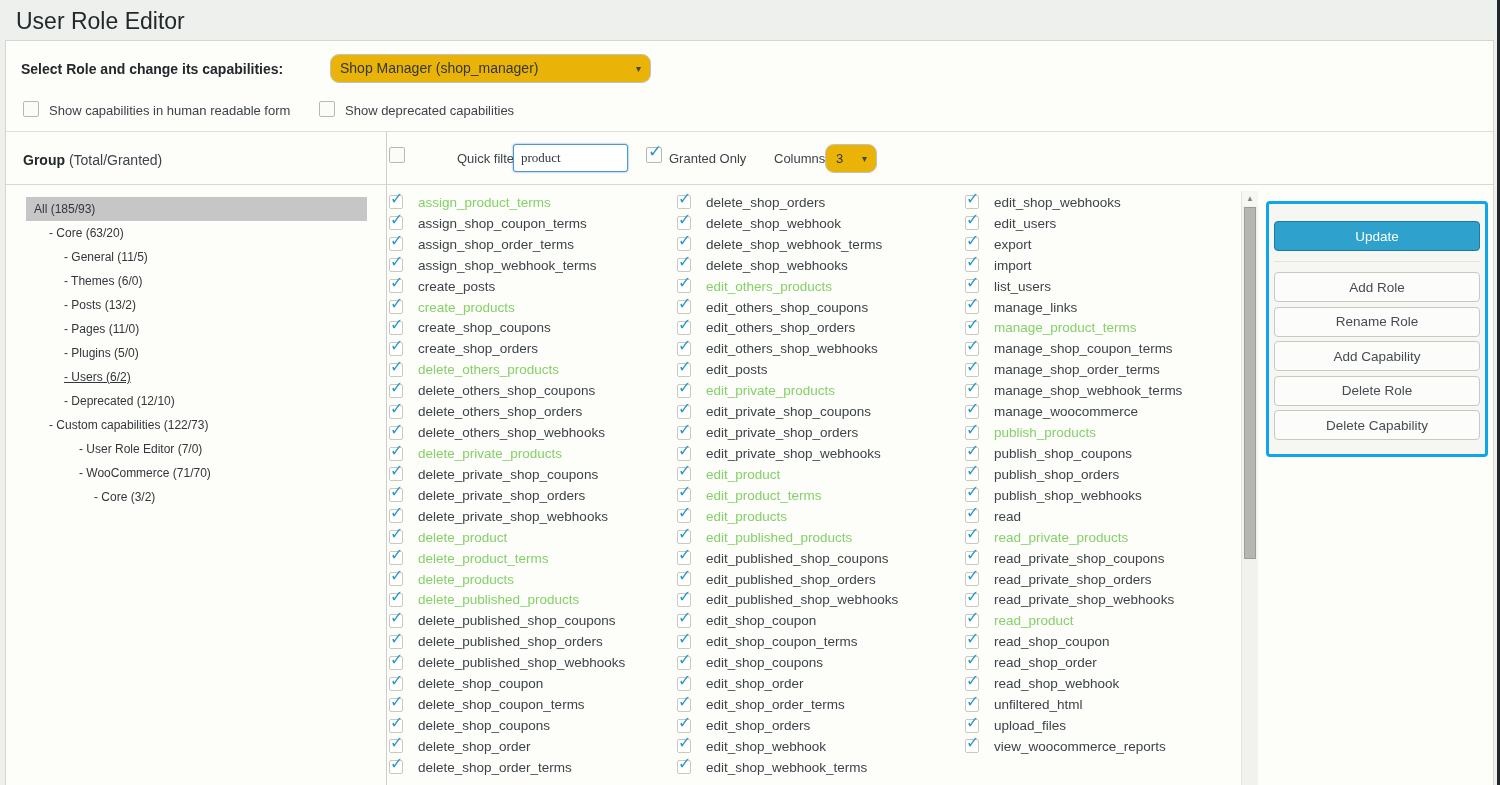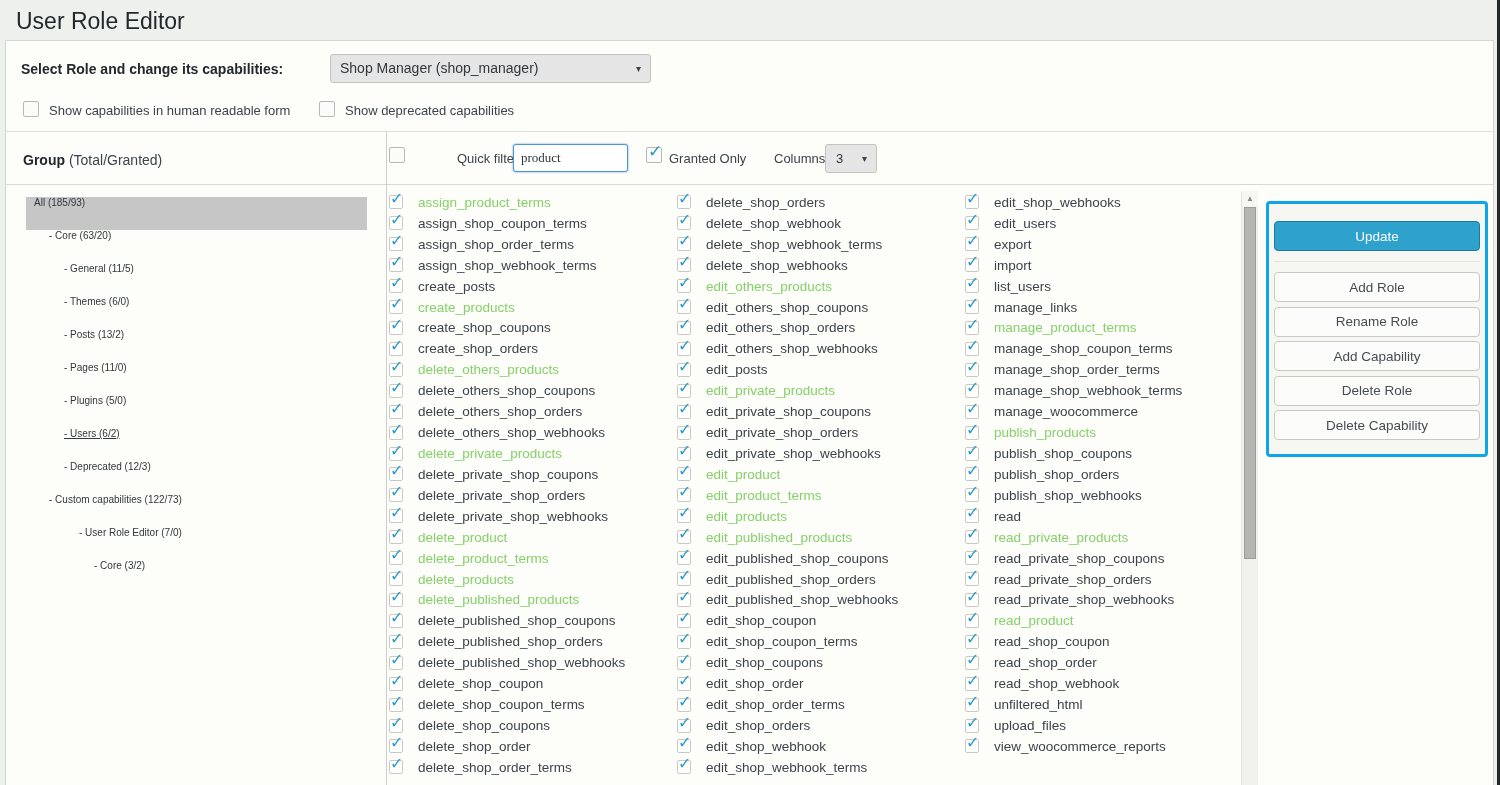--- a/index.html
+++ b/index.html
@@ -17,21 +17,21 @@
   .screen-edge {
     position:absolute; right:0; top:0; width:3px; height:785px; background:#23262a;
   }
   .main-box {
     position:absolute; left:5px; top:40px; width:1489px; height:745px;
     background:#fdfdf9; border:1px solid #d6d6d1; border-bottom:none;
   }
   
   .role-label { position:absolute; left:15px; top:20px; font-size:14px; font-weight:bold; color:#23282d; }
   .select-box {
-    position:absolute; background:#e5e5e5; border:1px solid #c3c3be; border-radius:3px;
+    position:absolute; background:#eab308; border:1px solid #c3c3be; border-radius:9px;
     font-size:14px; color:#32373c; cursor:pointer;
   }
   .role-select { left:324px; top:13px; width:321px; height:29px; line-height:27px; padding-left:9px; }
   .select-box .arrow { position:absolute; right:9px; top:0; bottom:0; font-size:10px; color:#444; display:flex; align-items:center; }
   
   .cbx {
     position:absolute; width:16px; height:16px; background:#fbfbf9;
     border:1px solid #b9b9b4; border-radius:2px; cursor:pointer;
   }
   .cbx .check { position:absolute; left:1px; top:-5px; font-size:17px; font-weight:bold; color:#2798c8; line-height:1; }
@@ -40,21 +40,21 @@
   .opt2-cb { left:313px; top:60px; }
   .opt2-label { position:absolute; left:339px; top:62px; font-size:13px; }
   
   .hline1 { position:absolute; left:0; right:0; top:90px; border-top:1px solid #dededa; }
   .hline2 { position:absolute; left:0; right:0; top:143px; border-top:1px solid #d8d8d3; }
   .vline  { position:absolute; left:380px; top:90px; bottom:0; border-left:1px solid #cfcfca; }
   
   .sidebar-header { position:absolute; left:17px; top:111px; font-size:14px; color:#3c434a; }
   .sidebar-header b { color:#23282d; }
   .tree { position:absolute; left:20px; top:156px; width:341px; }
-  .tree-item { height:33px; display:flex; align-items:flex-start; font-size:10px; color:#32373c; cursor:pointer; }
+  .tree-item { height:24px; display:flex; align-items:center; font-size:12px; color:#32373c; cursor:pointer; }
   .tree-item.selected { background:#c6c6c6; }
   
   .filter-cb { left:383px; top:106px; }
   .qf-label { position:absolute; left:451px; top:110px; font-size:13px; }
   .qf-input {
     position:absolute; left:507px; top:103px; width:115px; height:28px;
     border:1px solid #4f94d4; box-shadow:0 0 2px rgba(30,140,190,.8);
     border-radius:3px; font-size:13px; padding:0 7px; color:#32373c;
     font-family:Liberation Serif, serif; outline:none; background:#fff;
   }
@@ -138,27 +138,30 @@
       <div class="tree-item" style="padding-left: 38px;">
     <span>- Pages (11/0)</span>
   </div>
       <div class="tree-item" style="padding-left: 38px;">
     <span>- Plugins (5/0)</span>
   </div>
       <div class="tree-item" style="padding-left: 38px; text-decoration: underline;">
     <span>- Users (6/2)</span>
   </div>
       <div class="tree-item" style="padding-left: 38px;">
-    <span>- Deprecated (12/3)</span>
+    <span>- Deprecated (12/10)</span>
   </div>
       <div class="tree-item" style="padding-left: 23px;">
     <span>- Custom capabilities (122/73)</span>
   </div>
       <div class="tree-item" style="padding-left: 53px;">
     <span>- User Role Editor (7/0)</span>
+  </div>
+      <div class="tree-item" style="padding-left: 53px;">
+    <span>- WooCommerce (71/70)</span>
   </div>
       <div class="tree-item" style="padding-left: 68px;">
     <span>- Core (3/2)</span>
   </div>
     </div>
 
   <span class="cbx filter-cb"></span>
   <span class="qf-label">Quick filter:</span>
   <input class="qf-input" autofocus="" value="product" style="">
   <span class="cbx granted-cb">

